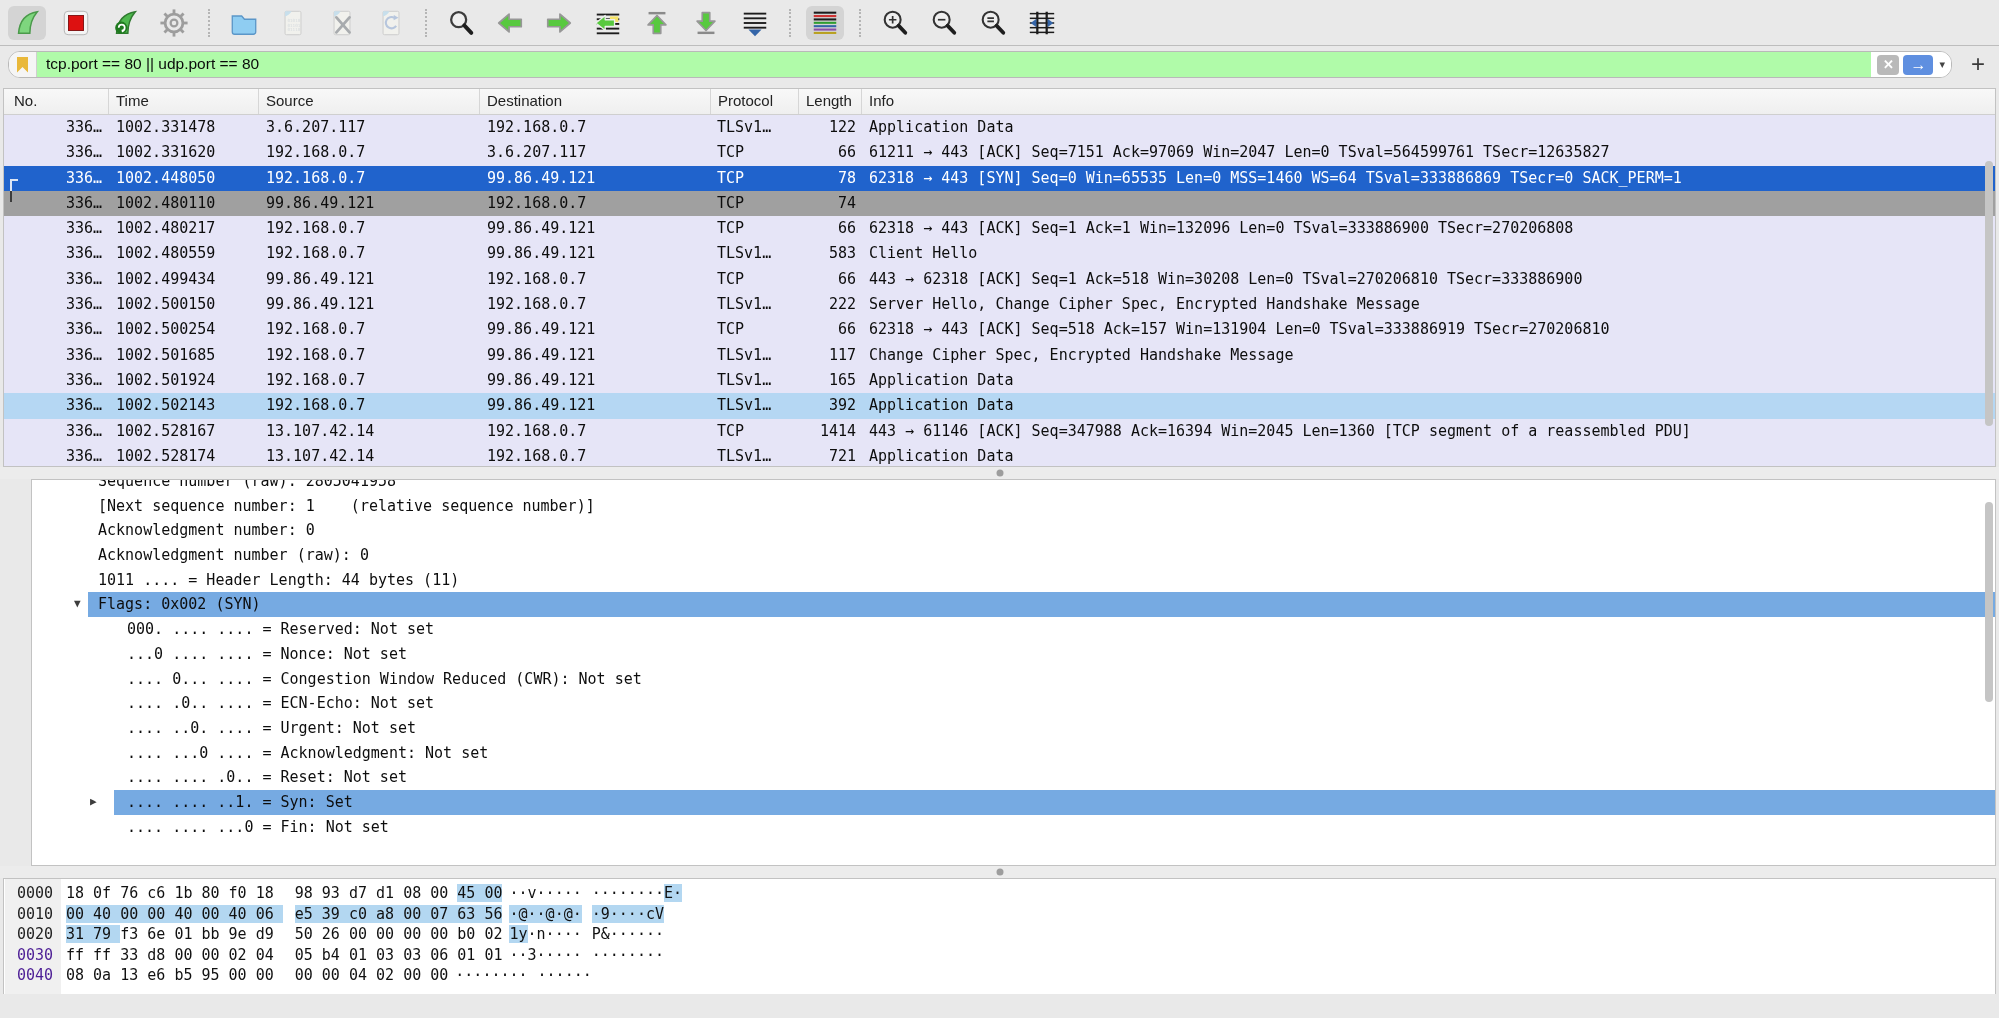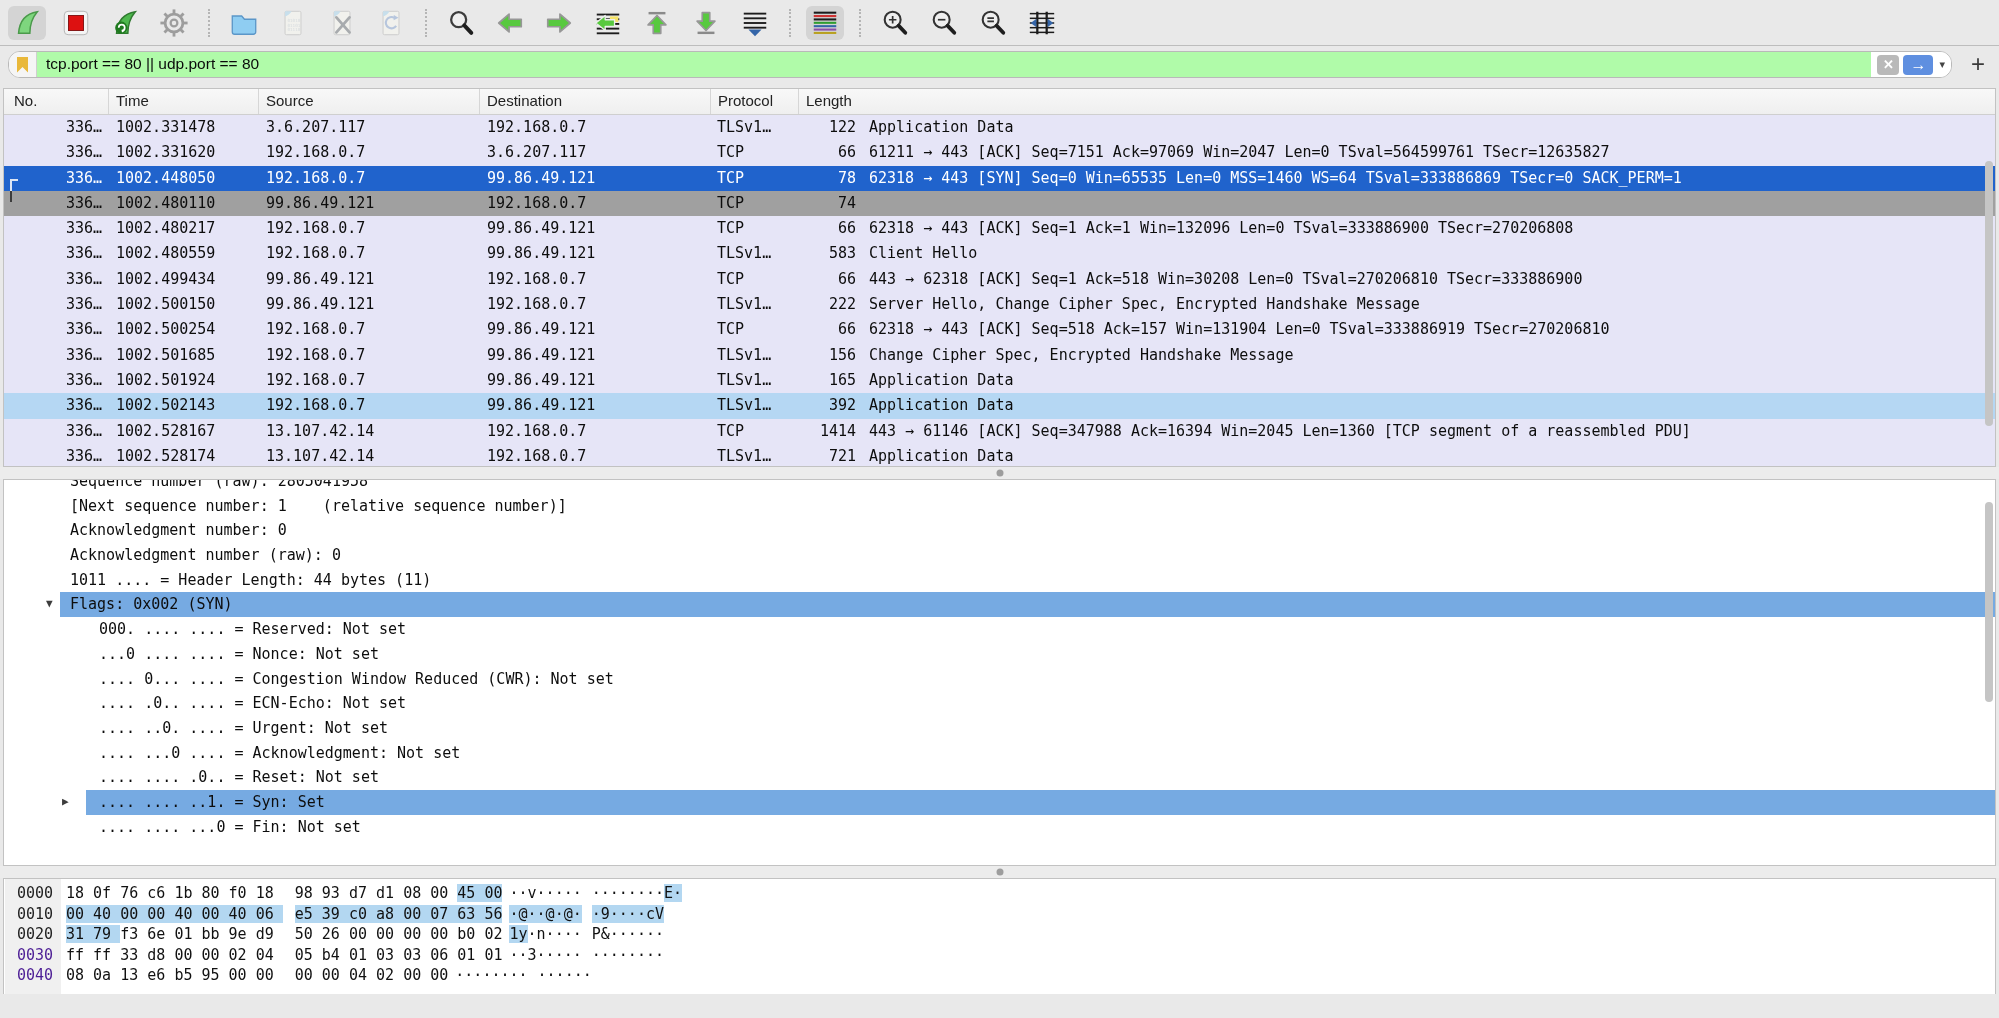--- a/index.html
+++ b/index.html
@@ -28,21 +28,21 @@
   .fclear{width:22px;height:20px;border-radius:4px;background:#b9b9b9;color:#fff;font-size:13px;font-weight:bold;
           display:flex;align-items:center;justify-content:center;}
   .fapply{width:30px;height:20px;border-radius:4px;background:var(--apply-button-blue,#5f8fe0);color:#fff;
           display:flex;align-items:center;justify-content:center;font-size:16px;font-weight:bold;}
   .fcaret{color:#444;font-size:11px;padding:0 2px;}
   .fadd{position:absolute;right:14px;top:6px;font-size:24px;line-height:24px;color:#3a3a3a;}
 
   
   .pane{position:absolute;left:3px;right:3px;background:#fff;border:1px solid #c2c2c2;box-sizing:border-box;overflow:hidden;}
   .plist{top:88px;height:379px;}
-  .detail{top:479px;height:387px;}
+  .detail{top:479px;height:387px;margin-left:28px;}
   .hexpane{top:878px;height:116px;border-bottom:none;}
   .splitter{position:absolute;left:0;width:100%;height:12px;background:#ececec;}
   .s1{top:467px;} .s2{top:866px;}
   .splitter::after{content:"";position:absolute;left:50%;top:50%;transform:translate(-50%,-50%);
                    width:7px;height:7px;border-radius:50%;background:#9d9d9d;}
   .thumb{position:absolute;right:2px;width:8px;border-radius:4px;background:#c5c5c5;}
 
   
   .phead{display:grid;grid-template-columns:105px 150px 221px 231px 88px 63px 1fr;height:25px;
          background:linear-gradient(#f8f8f8,#efefef);border-bottom:1px solid #cfcfcf;font-size:15px;color:#222;}
@@ -330,20 +330,21 @@
   </div>
 
   <div class="pane plist">
     <div class="phead" id="phead">
         <div class="hcell first">No.</div>
         <div class="hcell">Time</div>
         <div class="hcell">Source</div>
         <div class="hcell">Destination</div>
         <div class="hcell">Protocol</div>
         <div class="hcell">Length</div>
+        <div class="hcell">Info</div>
       </div>
     <div id="prows" class="mono">
         <div class="prow lavender">
           <div class="pcell c-no">336…</div>
           <div class="pcell c-time">1002.331478</div>
           <div class="pcell c-src">3.6.207.117</div>
           <div class="pcell c-dst">192.168.0.7</div>
           <div class="pcell c-proto">TLSv1…</div>
           <div class="pcell c-len">122</div>
           <div class="pcell c-info">Application Data</div>
@@ -418,21 +419,21 @@
           <div class="pcell c-proto">TCP</div>
           <div class="pcell c-len">66</div>
           <div class="pcell c-info">62318 → 443 [ACK] Seq=518 Ack=157 Win=131904 Len=0 TSval=333886919 TSecr=270206810</div>
         </div>
         <div class="prow lavender">
           <div class="pcell c-no">336…</div>
           <div class="pcell c-time">1002.501685</div>
           <div class="pcell c-src">192.168.0.7</div>
           <div class="pcell c-dst">99.86.49.121</div>
           <div class="pcell c-proto">TLSv1…</div>
-          <div class="pcell c-len">156</div>
+          <div class="pcell c-len">117</div>
           <div class="pcell c-info">Change Cipher Spec, Encrypted Handshake Message</div>
         </div>
         <div class="prow lavender">
           <div class="pcell c-no">336…</div>
           <div class="pcell c-time">1002.501924</div>
           <div class="pcell c-src">192.168.0.7</div>
           <div class="pcell c-dst">99.86.49.121</div>
           <div class="pcell c-proto">TLSv1…</div>
           <div class="pcell c-len">165</div>
           <div class="pcell c-info">Application Data</div>

